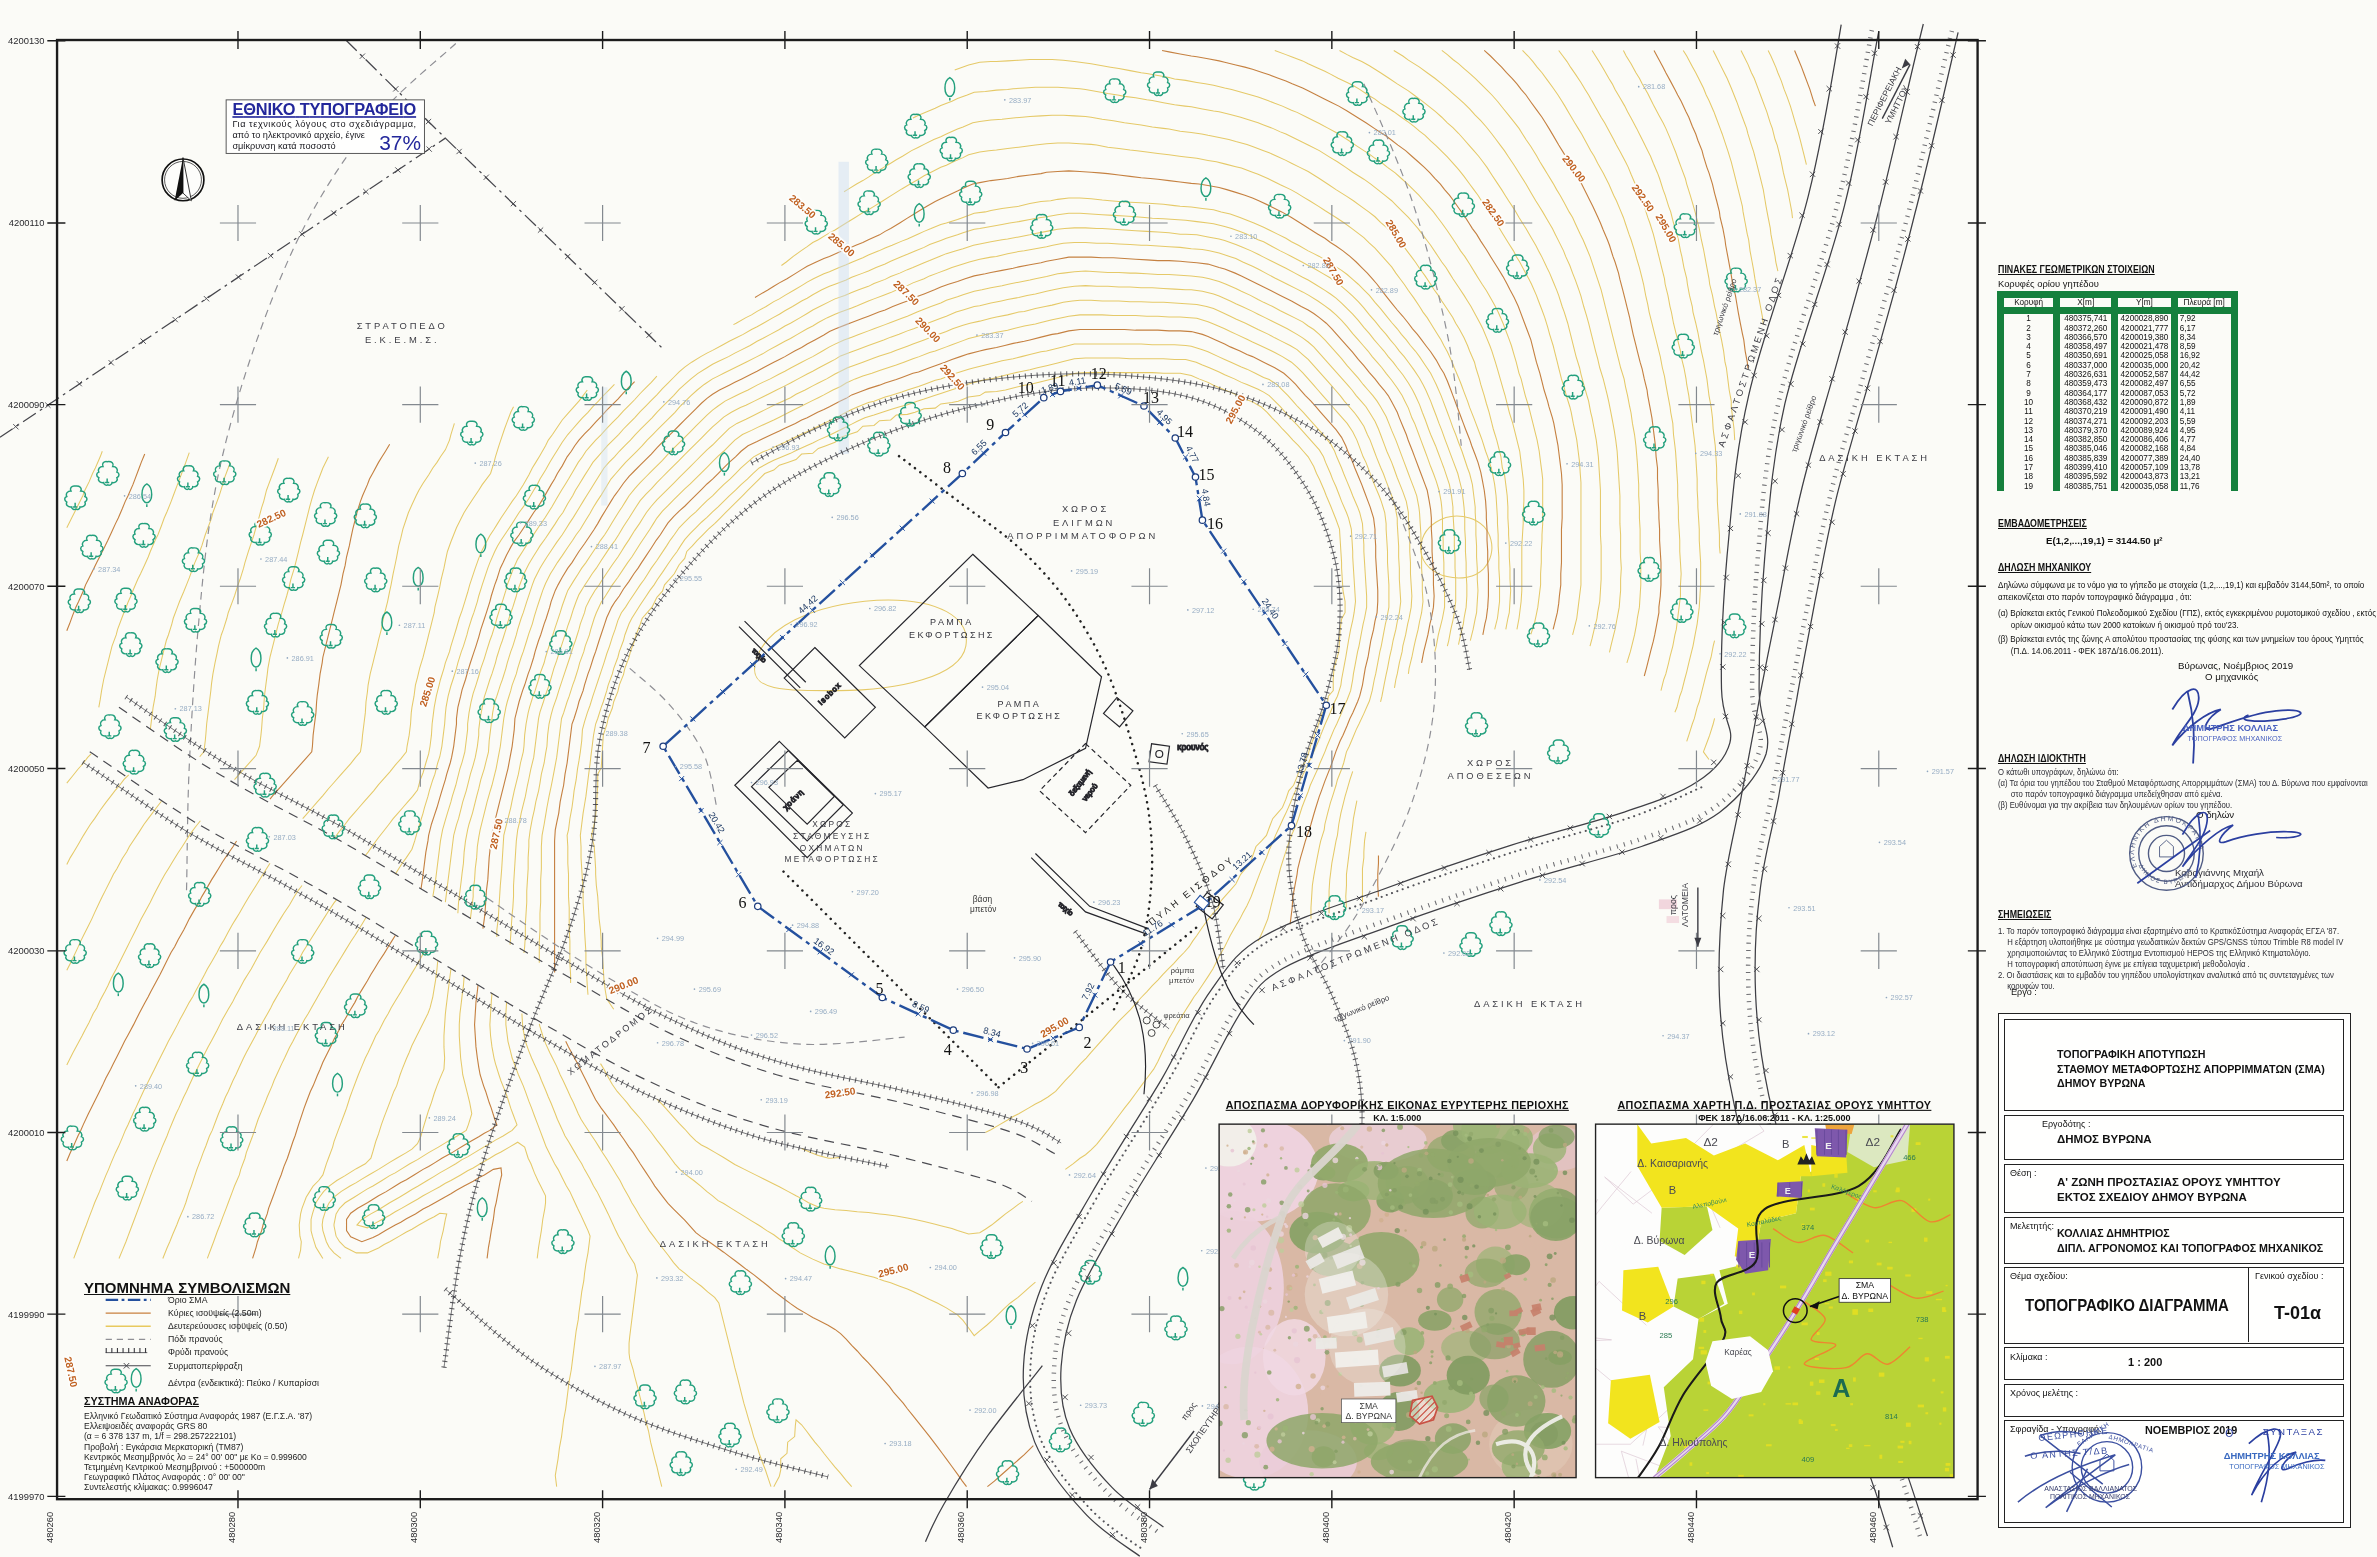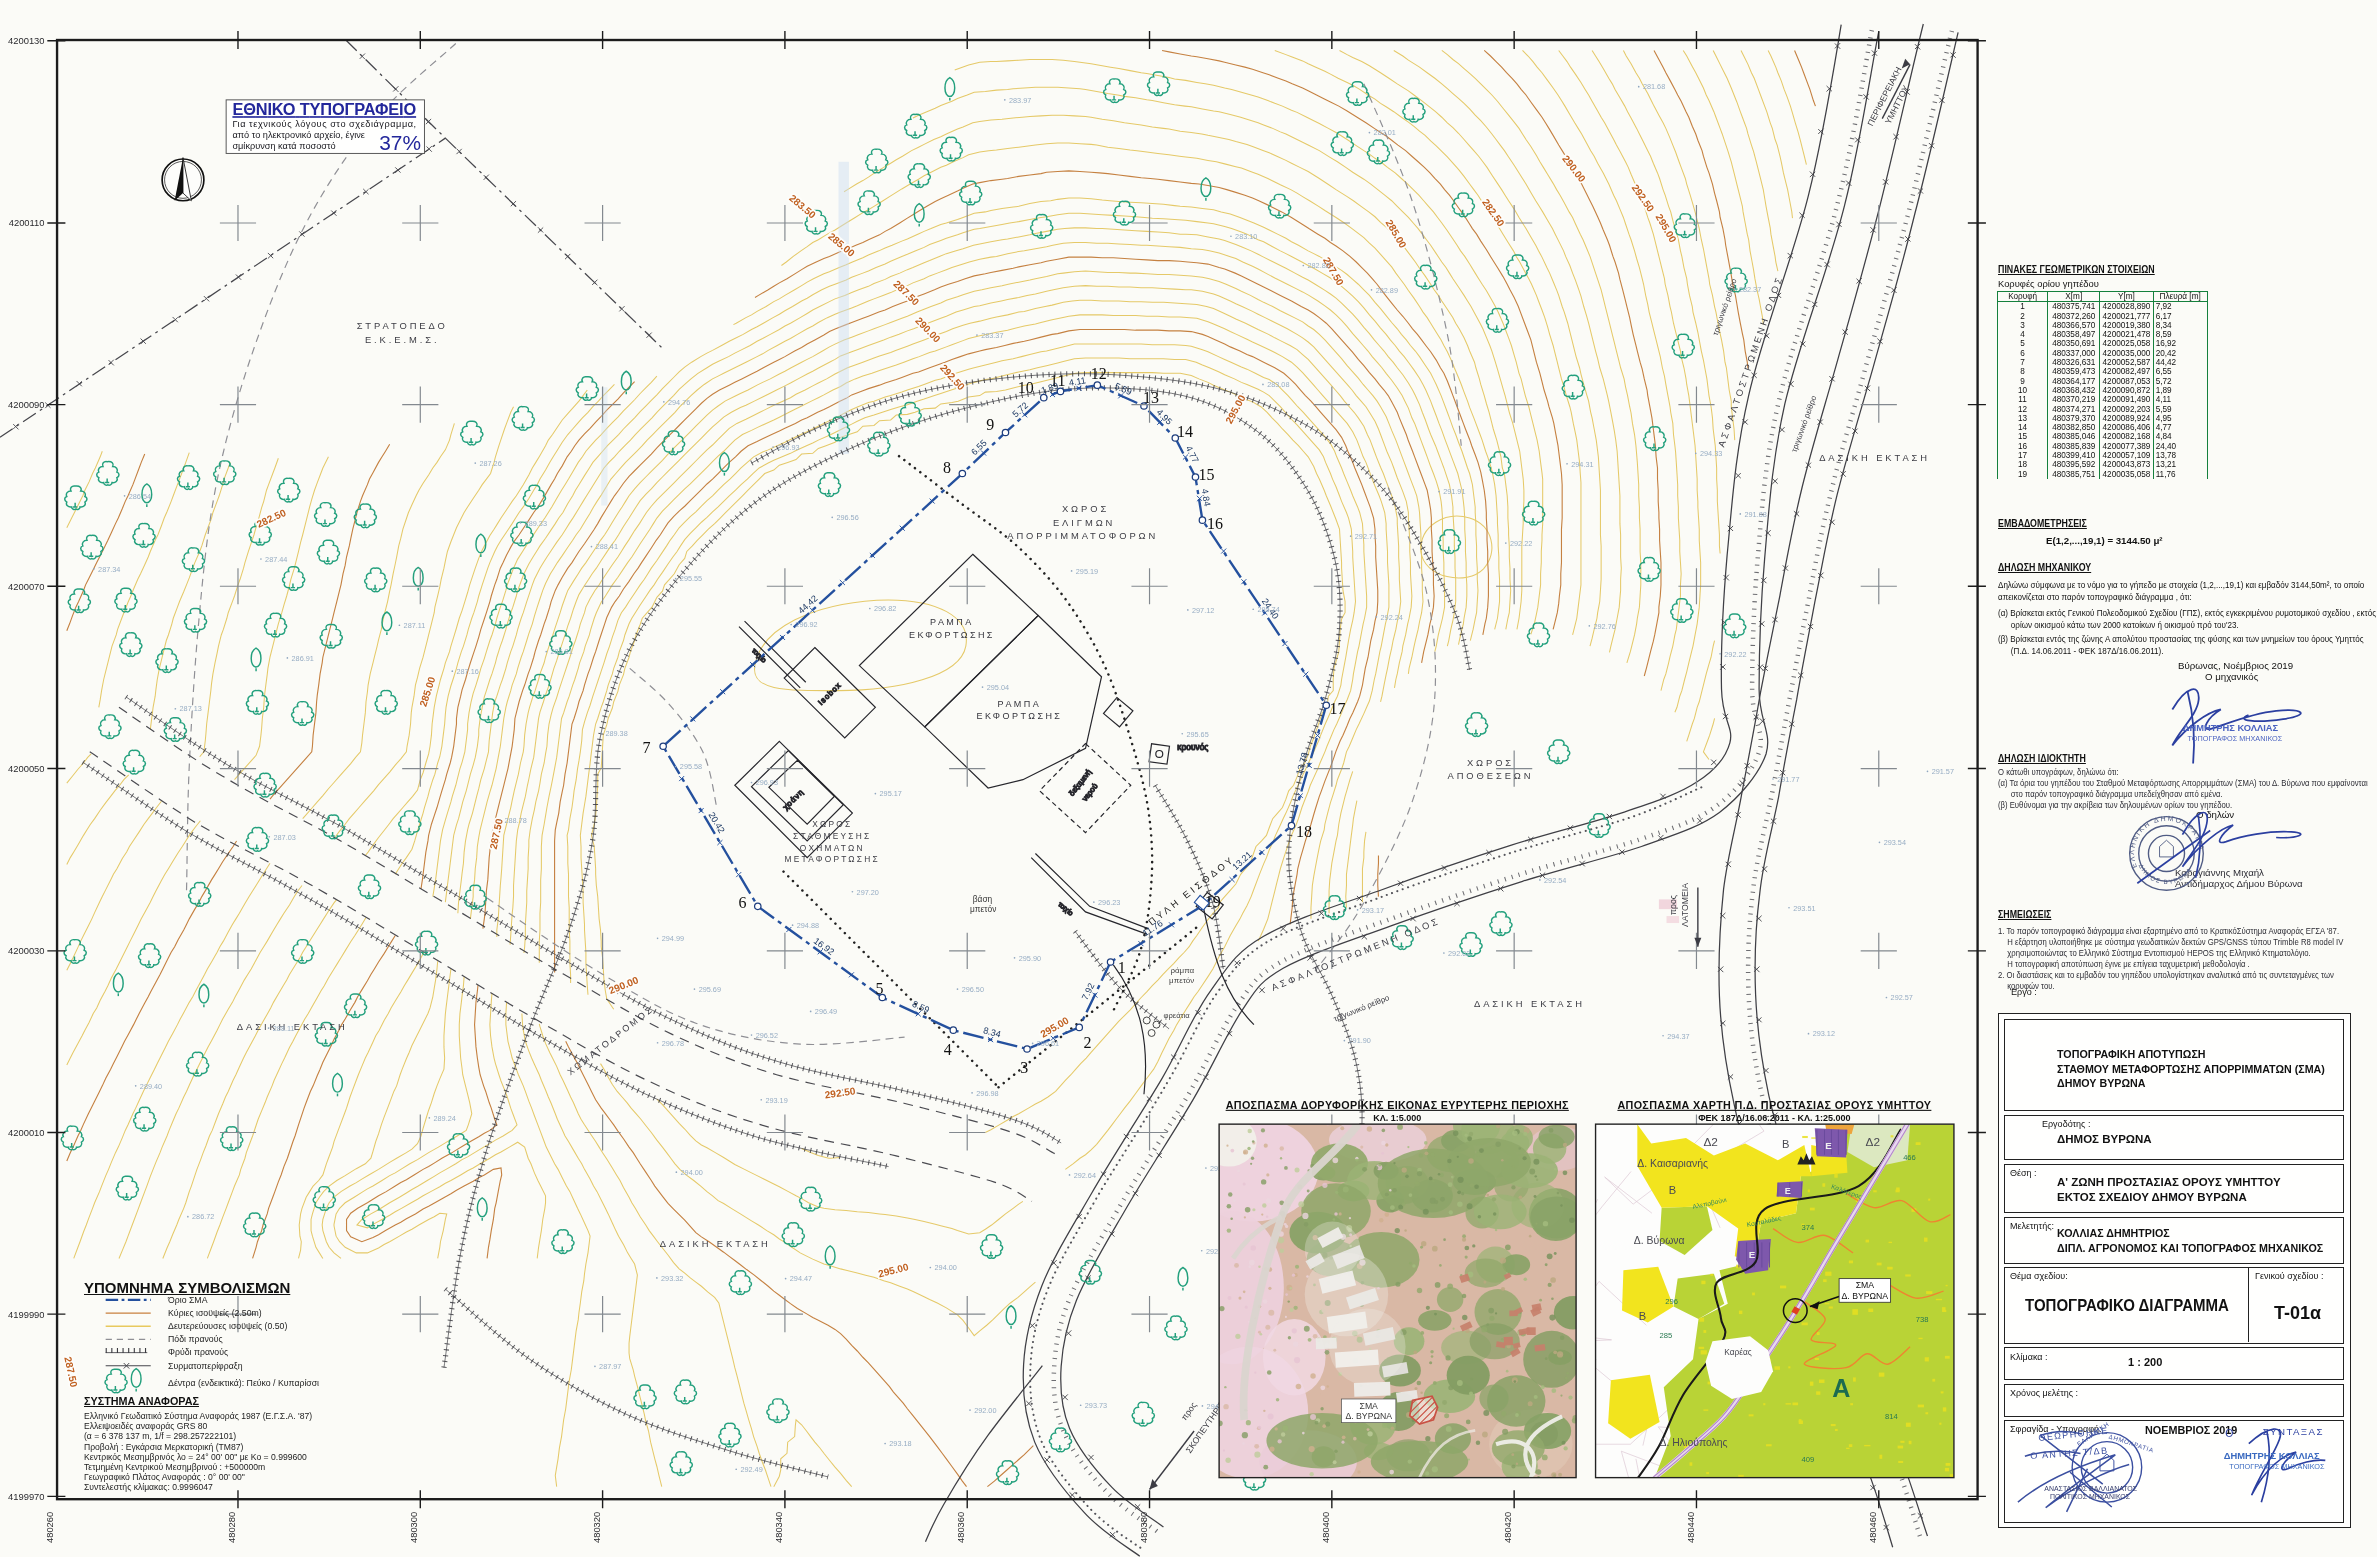--- a/index.html
+++ b/index.html
@@ -1,20 +1,20 @@
 <!DOCTYPE html>
 <html style="font-size:11px"><head><meta charset="utf-8">
 <style>
 html,body{margin:0;padding:0;background:#ffffff;}
 body{font-family:"Liberation Sans",sans-serif;}
 #page{position:relative;width:2377px;height:1558px;background:#fbfbf7;overflow:hidden;}
 .abs{position:absolute;}
 .hd{font-weight:bold;text-decoration:underline;color:#111;}
 table.geo{border-collapse:collapse;font-size:8.2px;color:#111;}
-table.geo td,table.geo th{border:1px solid #15803d;padding:0 2.1px;height:9.3px;line-height:9.3px;}
+table.geo td,table.geo th{border:7px solid #15803d;padding:0 2.1px;height:9.3px;line-height:9.3px;}
 table.geo th{font-weight:normal;}
 .tb{border:1.4px solid #222;position:absolute;}
 .tbrow{border:1.1px solid #222;position:absolute;left:5.6px;right:5.6px;}
 </style></head><body>
 <div id="page">
 
 <svg class="abs" style="left:0;top:0" width="2377" height="1558" viewBox="0 0 3416 2238">
 
 <g fill="none" stroke="#e5c968" stroke-width="1.5">
 <path d="M2541 72l4 8l7 16l3 8l5 12l4 12l4 10l5 14l3 10l4 14l4 13l3 11l4 16l2 8l3 12"></path>

